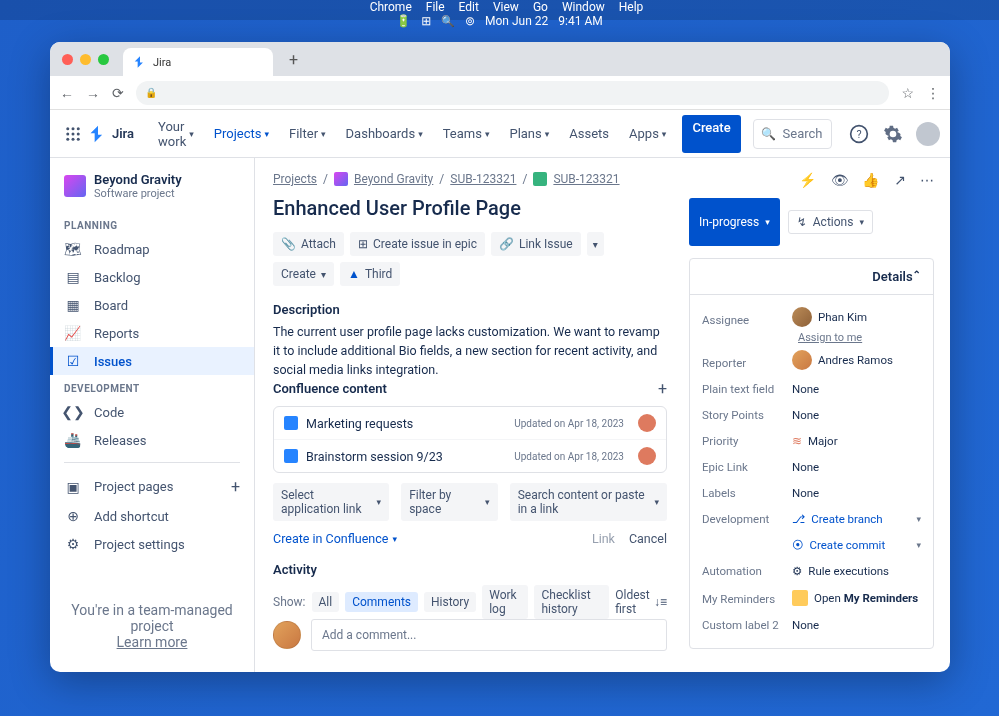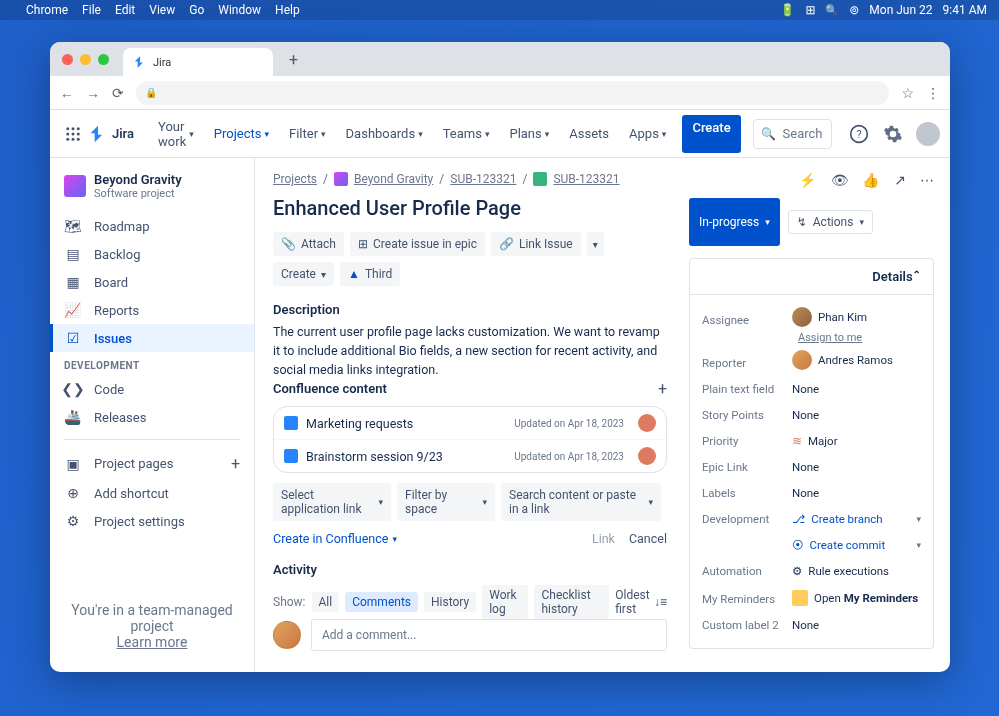--- a/index.html
+++ b/index.html
@@ -16,20 +16,21 @@
 
 .menubar {
   height: 20px;
   background: rgba(0,0,0,0.15);
   display: flex;
   align-items: center;
   padding: 0 12px;
   color: #fff;
   font-size: 12px;
   justify-content: space-between;
+  flex-direction: column;
 }
 .menubar-left, .menubar-right { display: flex; align-items: center; gap: 14px; }
 .menubar-right { gap: 10px; }
 .apple-logo { font-size: 13px; }
 
 
 .browser-window {
   position: absolute;
   top: 42px;
   left: 50px;
@@ -172,28 +173,28 @@
 .action-row { display: flex; gap: 6px; flex-wrap: wrap;}
 .pill-btn { background: #f4f5f7; border-radius: 3px; padding: 5px 8px; font-size: 12px; color: #44546f; display: flex; align-items: center; gap: 5px;}
 .pill-btn.small { padding: 5px 6px; }
 .pill-btn .icon { font-size: 12px;}
 
 .section-heading { font-size: 13px; font-weight: 600; margin-top: 16px; margin-bottom: 6px;}
 .description-text { font-size: 12.5px; color: #172b4d; line-height: 1.5;}
 
 .confluence-section { margin-top: 0;}
 .confluence-header { display: flex; justify-content: space-between; align-items: center;}
-.confluence-list { border: 1px solid #dfe1e6; border-radius: 14px; margin-top: 8px; overflow: hidden;}
+.confluence-list { border: 1px solid #dfe1e6; border-radius: 6px; margin-top: 8px; overflow: hidden;}
 .conf-row { display: flex; align-items: center; padding: 7px 10px; gap: 8px; font-size: 12.5px;}
 .conf-row + .conf-row { border-top: 1px solid #f4f5f7;}
 .conf-icon { width: 14px; height: 14px; background: #2684ff; border-radius: 2px; flex-shrink:0;}
 .conf-meta { margin-left: auto; font-size: 10px; color: #6b778c;}
 .conf-avatar { width: 18px; height: 18px; border-radius: 50%; background: #de7a5f; margin-left: 6px;}
 
-.filter-row { display: flex; gap: 6px; margin-top: 10px; align-items: center;}
+.filter-row { display: flex; gap: 12px; margin-top: 10px; align-items: center;}
 .select-pill { background: #f4f5f7; border-radius: 3px; padding: 5px 8px; font-size: 12px; color: #44546f; display: flex; align-items: center; gap: 6px;}
 .select-pill .chev { font-size: 9px; margin-left: auto;}
 
 .link-row { display: flex; align-items: center; margin-top: 10px; font-size: 12.5px;}
 .link-blue { color: #0052cc; display: flex; align-items: center; gap: 4px;}
 .link-row-right { margin-left: auto; display: flex; gap: 14px;}
 .link-gray { color: #97a0af;}
 .link-dark { color: #44546f;}
 
 .activity-tabs { display: flex; align-items: center; gap: 6px; margin-top: 8px;}
@@ -364,20 +365,21 @@
     <div class="jira-body">
 
       <div class="sidebar">
         <div class="project-header">
           <div class="project-icon"></div>
           <div>
             <div class="project-name">Beyond Gravity</div>
             <div class="project-sub">Software project</div>
           </div>
         </div>
+        <div class="sidebar-section-label">PLANNING</div>
         <div class="sidebar-item">
           <span class="sidebar-item-icon">🗺</span>
           <span>Roadmap</span>
         </div>
         <div class="sidebar-item">
           <span class="sidebar-item-icon">▤</span>
           <span>Backlog</span>
         </div>
         <div class="sidebar-item">
           <span class="sidebar-item-icon">▦</span>

